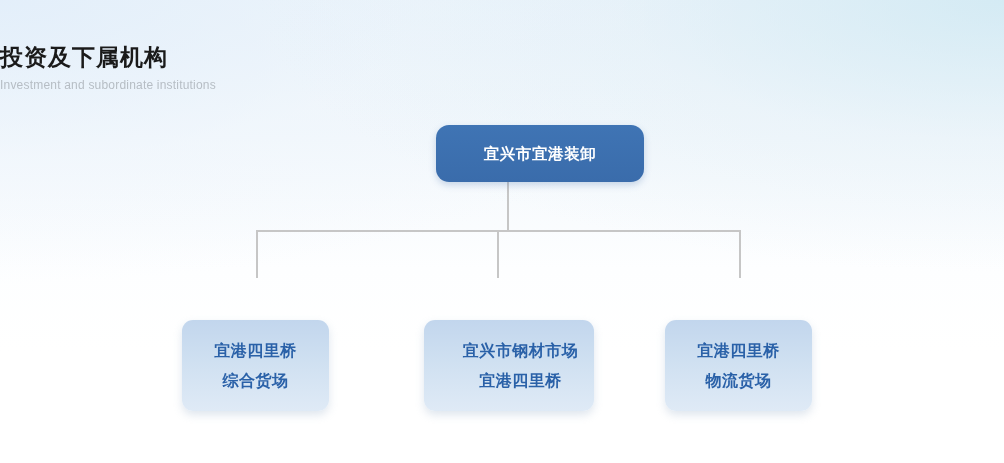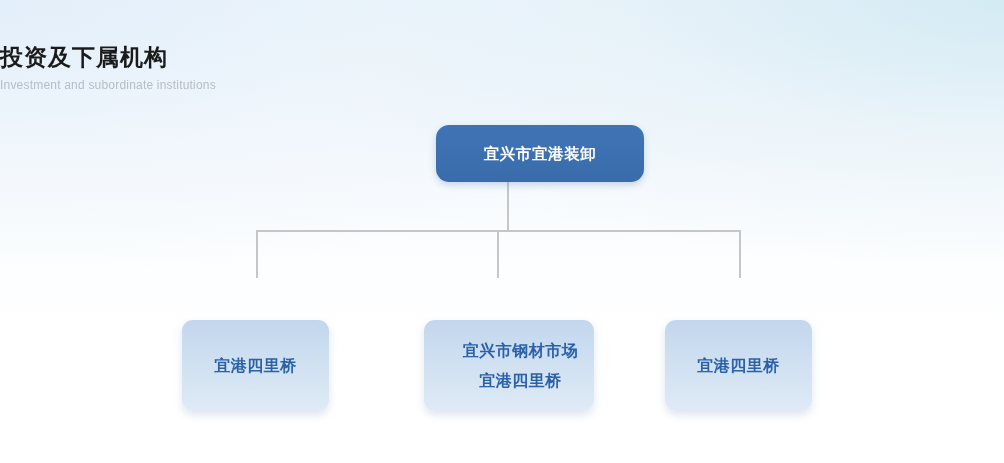--- a/index.html
+++ b/index.html
@@ -157,31 +157,33 @@
     <div class="root-label">
       <span class="node-line">宜兴市宜港装卸</span>
     </div>
   </div>
 
   <div id="children-row">
 
     <div class="child-node" id="child-node-0">
       <div class="child-label">
         <span class="node-line">宜港四里桥</span>
+        <span class="node-line">综合货场</span>
       </div>
     </div>
 
     <div class="child-node" id="child-node-1">
       <div class="child-label">
         <span class="node-line">宜兴市钢材市场</span>
         <span class="node-line">宜港四里桥</span>
       </div>
     </div>
 
     <div class="child-node" id="child-node-2">
       <div class="child-label">
         <span class="node-line">宜港四里桥</span>
+        <span class="node-line">物流货场</span>
       </div>
     </div>
 
   </div>
 
 </div>
 
 </body></html>

